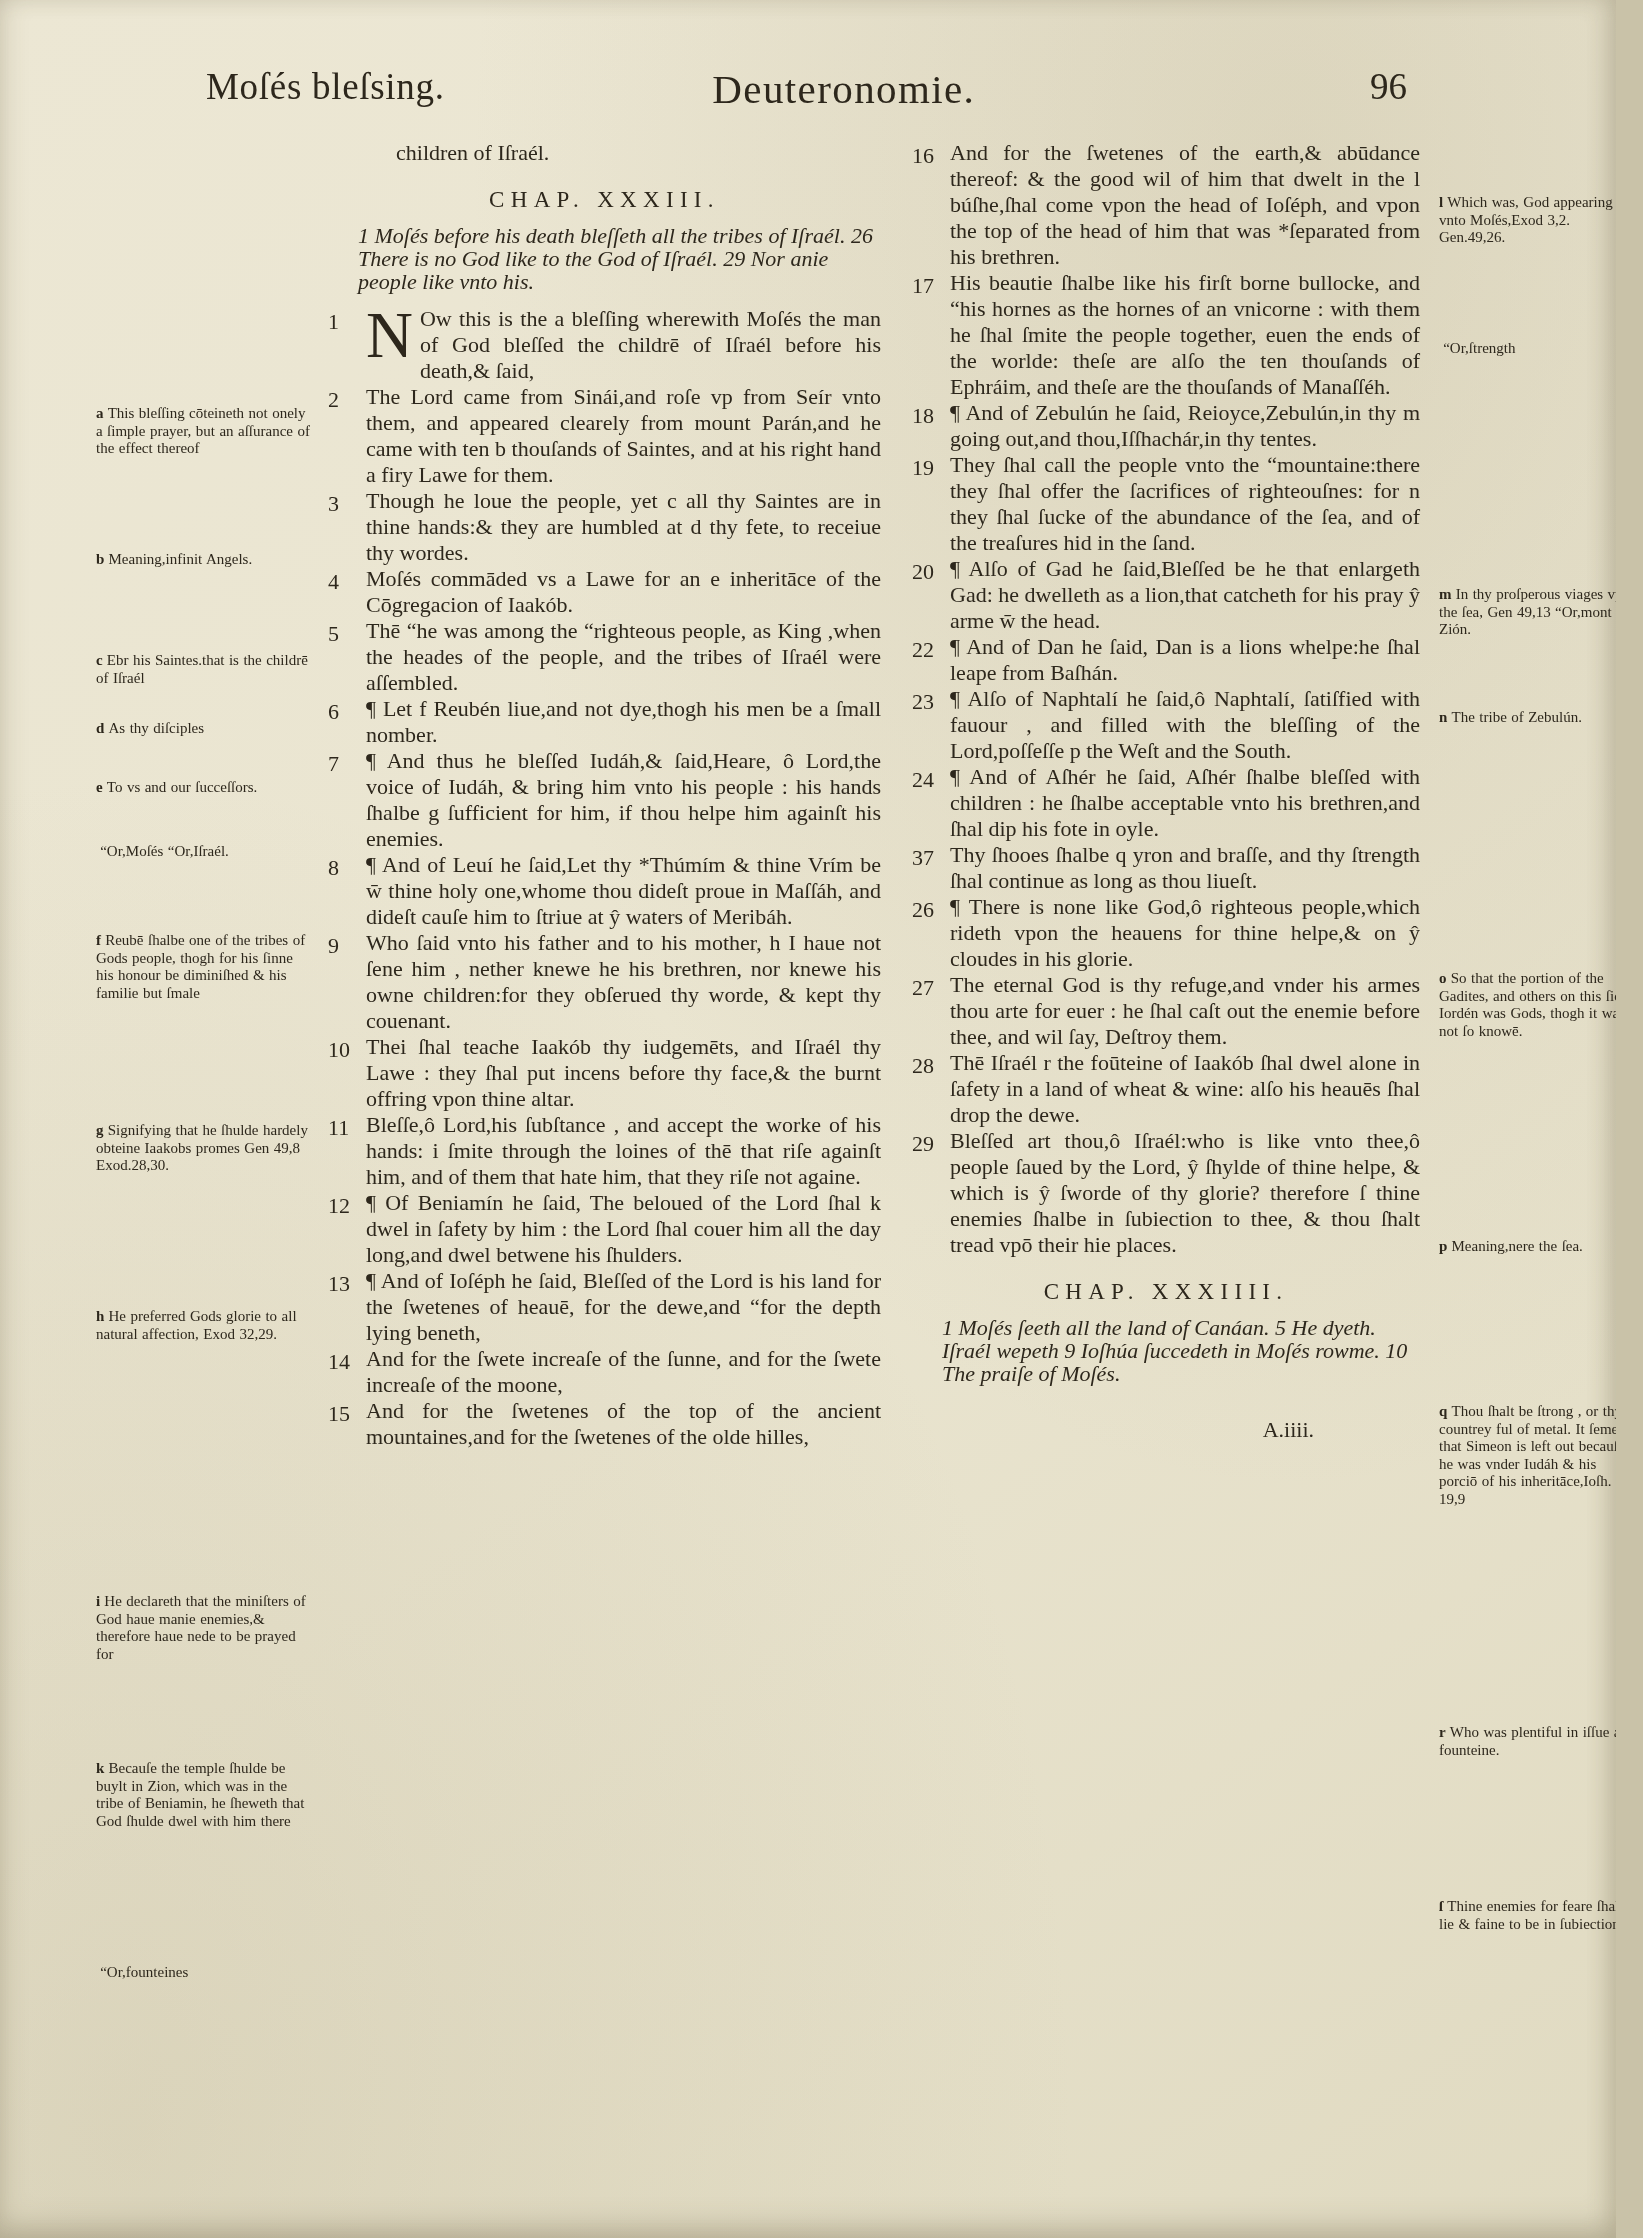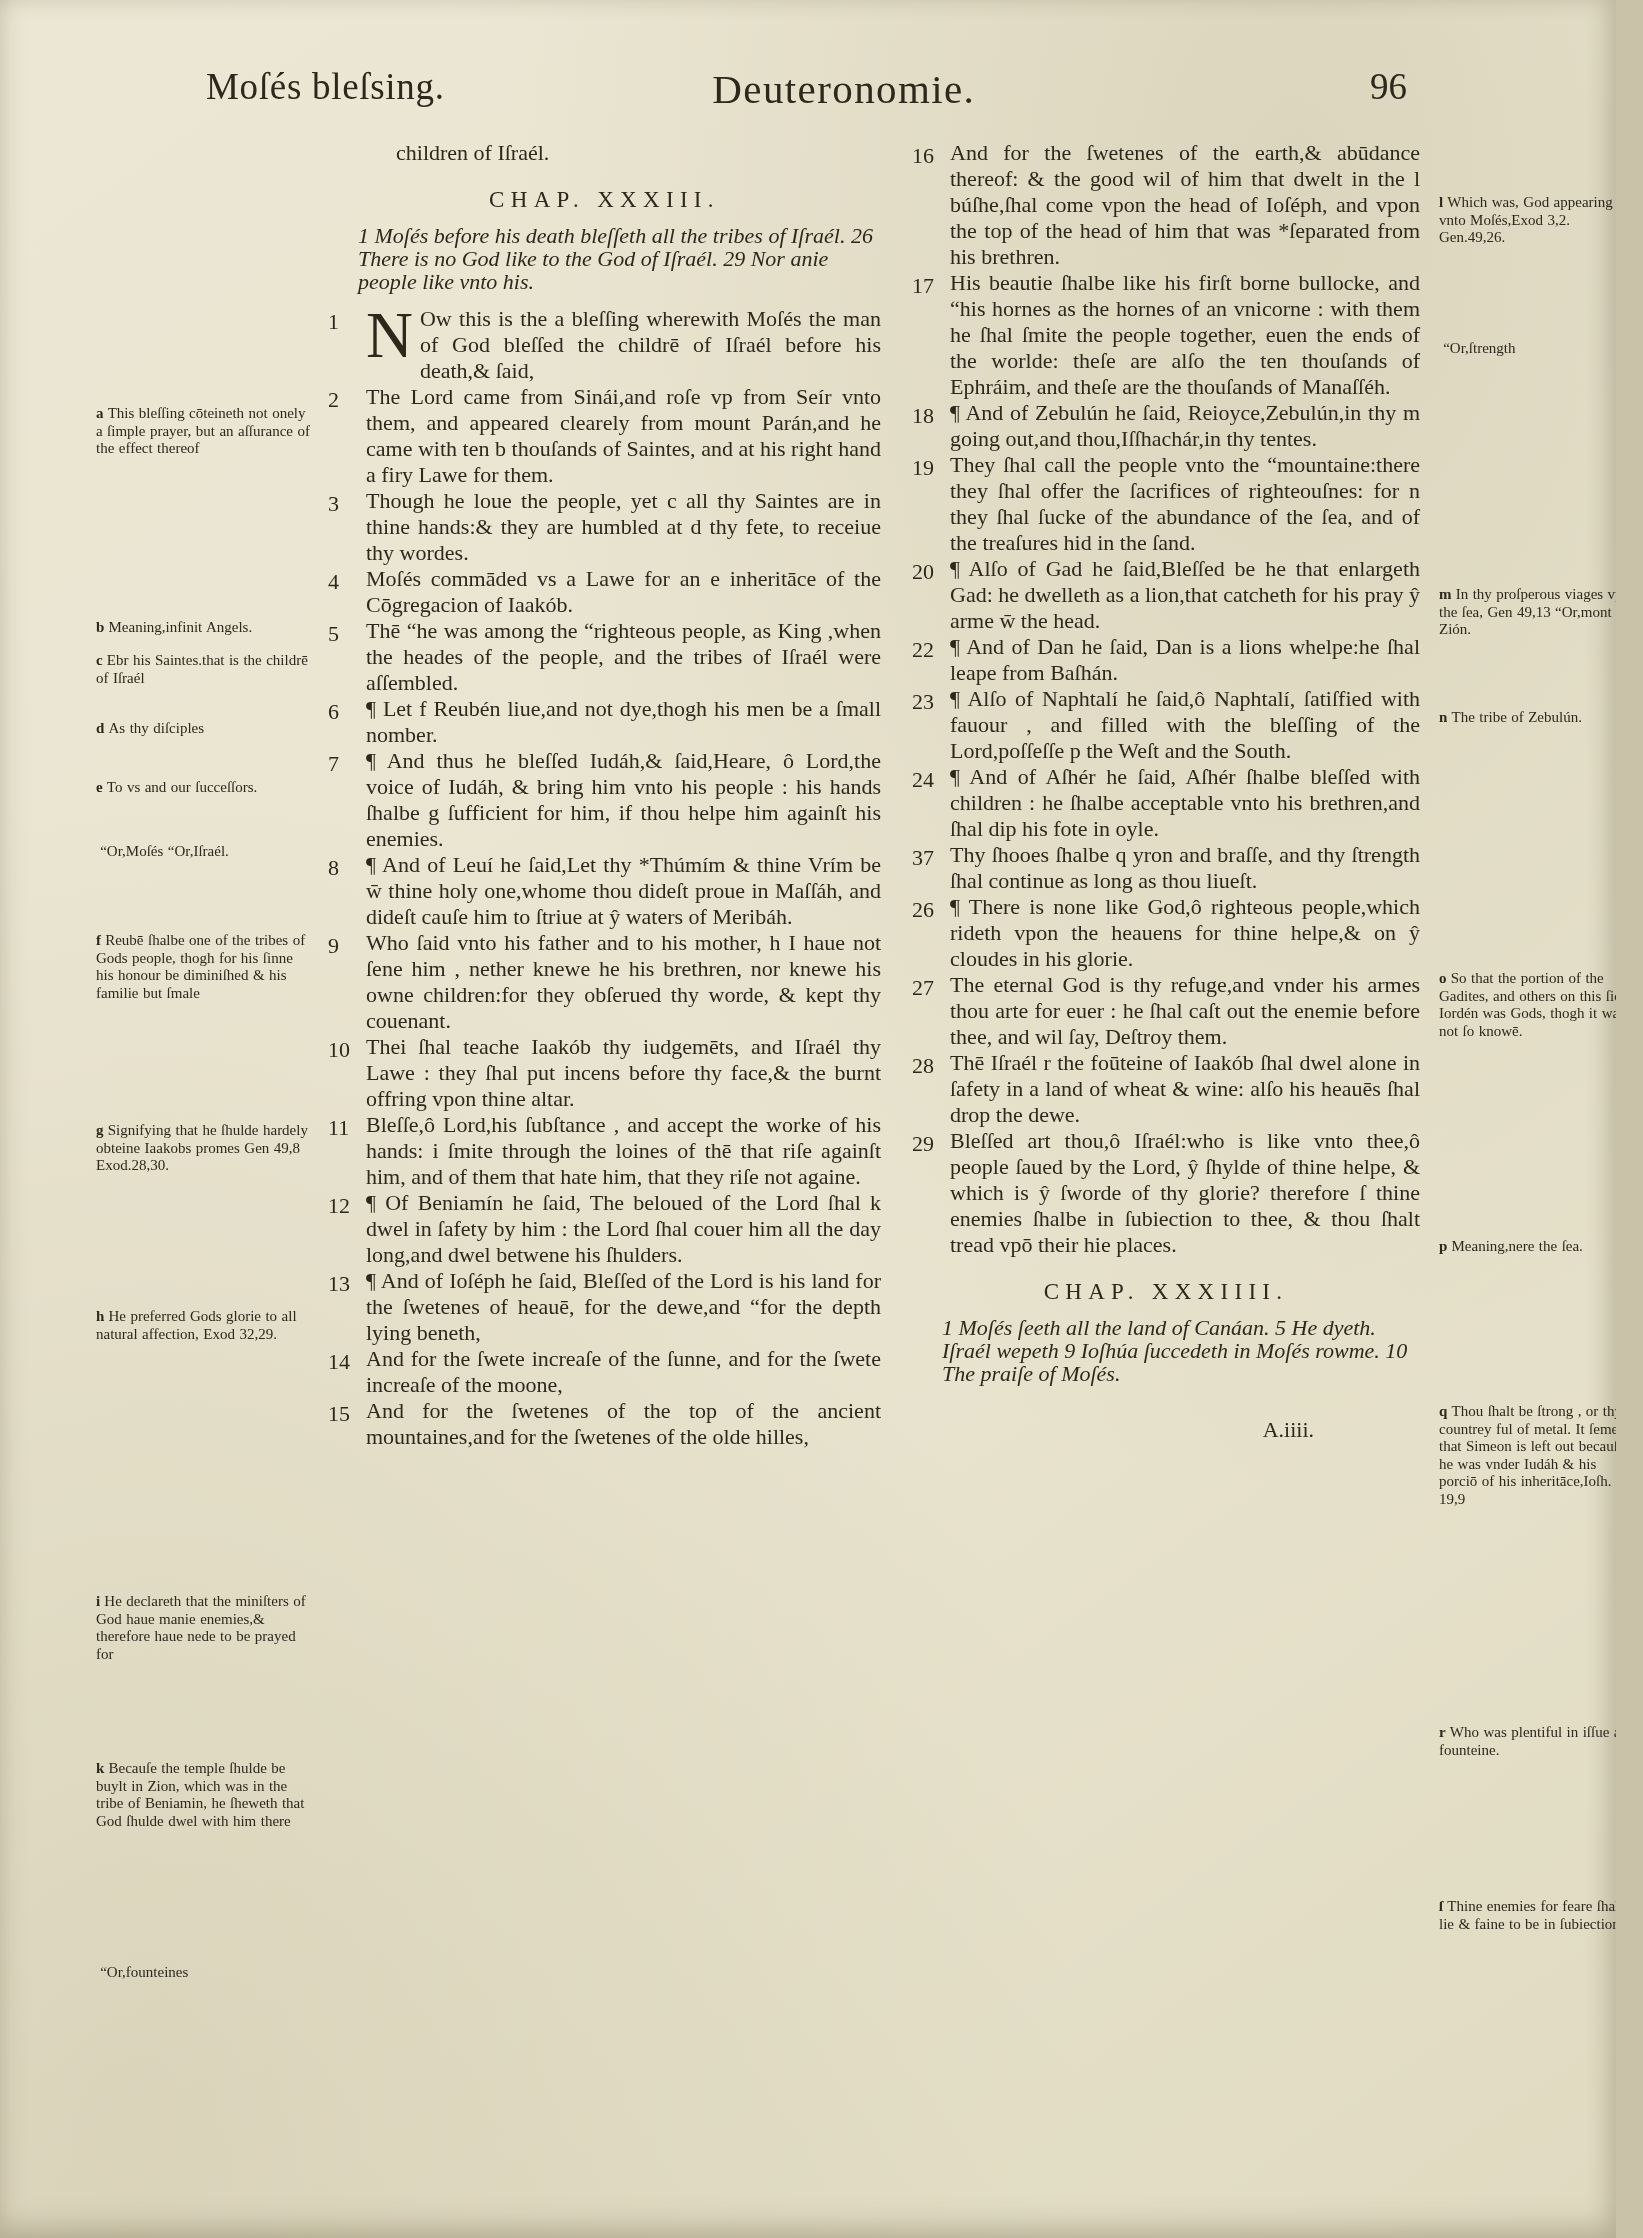--- a/index.html
+++ b/index.html
@@ -47,21 +47,21 @@
 <div class="page">
 
   <header class="running-head">
     <span class="rh-left">Moſés bleſsing.</span>
     <span class="rh-center">Deuteronomie.</span>
     <span class="rh-right">96</span>
   </header>
 
   <aside class="notes notes-left">
     <div class="mnote" style="top:405px"><span class="mletter">a</span><span>This bleſſing cōteineth not onely a ſimple prayer, but an aſſurance of the effect thereof</span></div>
-    <div class="mnote" style="top:619px"><span class="mletter">b</span><span>Meaning,infinit Angels.</span></div>
+    <div class="mnote" style="top:551px"><span class="mletter">b</span><span>Meaning,infinit Angels.</span></div>
     <div class="mnote" style="top:652px"><span class="mletter">c</span><span>Ebr his Saintes.that is the childrē of Iſraél</span></div>
     <div class="mnote" style="top:720px"><span class="mletter">d</span><span>As thy diſciples</span></div>
     <div class="mnote" style="top:779px"><span class="mletter">e</span><span>To vs and our ſucceſſors.</span></div>
     <div class="mnote" style="top:843px"><span class="mletter"></span><span>“Or,Moſés “Or,Iſraél.</span></div>
     <div class="mnote" style="top:932px"><span class="mletter">f</span><span>Reubē ſhalbe one of the tribes of Gods people, thogh for his ſinne his honour be diminiſhed &amp; his familie but ſmale</span></div>
     <div class="mnote" style="top:1122px"><span class="mletter">g</span><span>Signifying that he ſhulde hardely obteine Iaakobs promes Gen 49,8 Exod.28,30.</span></div>
     <div class="mnote" style="top:1308px"><span class="mletter">h</span><span>He preferred Gods glorie to all natural affection, Exod 32,29.</span></div>
     <div class="mnote" style="top:1593px"><span class="mletter">i</span><span>He declareth that the miniſters of God haue manie enemies,&amp; therefore haue nede to be prayed for</span></div>
     <div class="mnote" style="top:1760px"><span class="mletter">k</span><span>Becauſe the temple ſhulde be buylt in Zion, which was in the tribe of Beniamin, he ſheweth that God ſhulde dwel with him there</span></div>
     <div class="mnote" style="top:1964px"><span class="mletter"></span><span>“Or,founteines</span></div>

